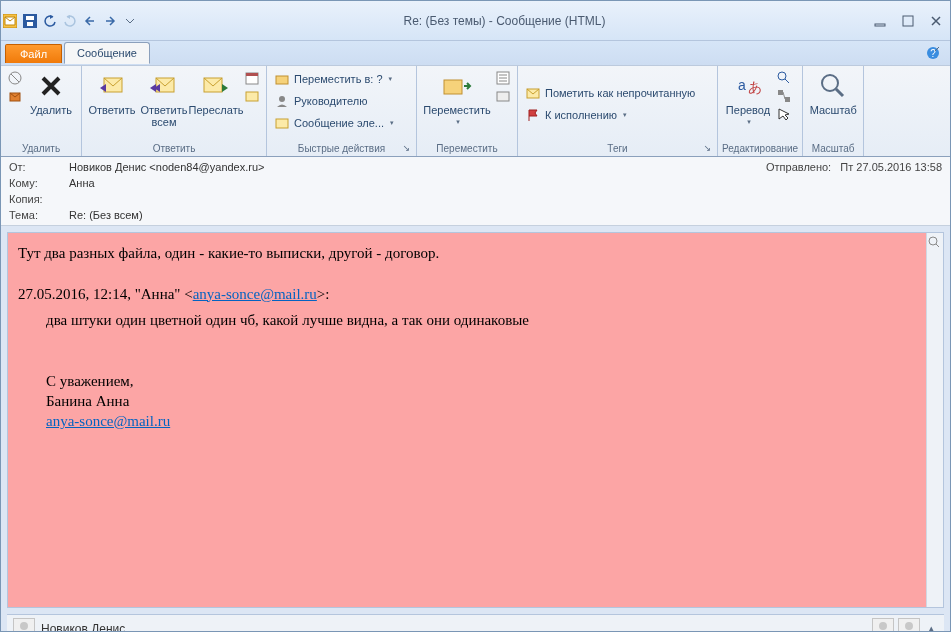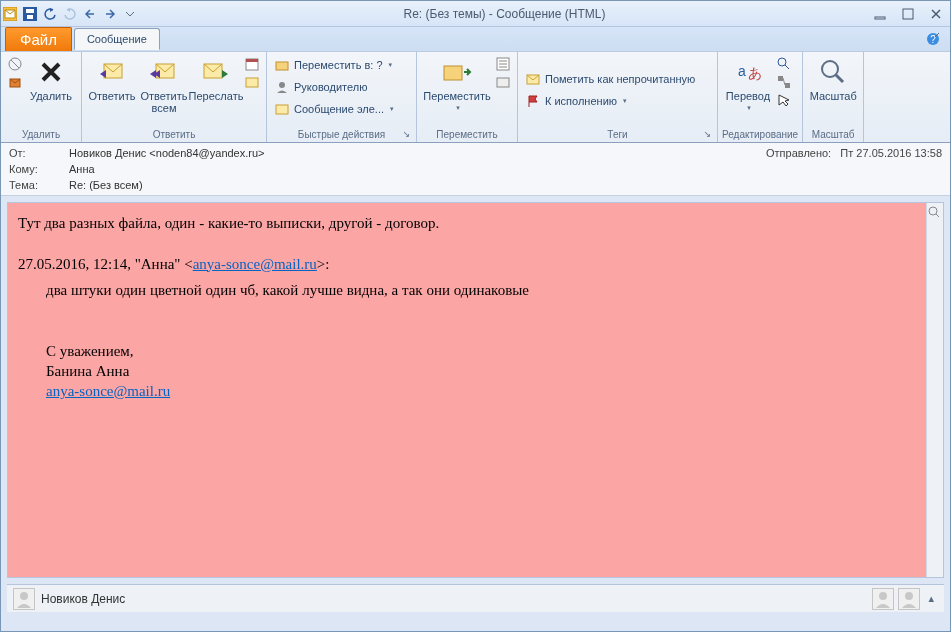--- a/index.html
+++ b/index.html
@@ -8,21 +8,21 @@
       font-size: 11px;
       background: #dce6f4;
       width: 951px;
       height: 632px;
       overflow: hidden;
       border: 1px solid #7a96b5;
     }
     
     
     .title-bar {
-      height: 26px;
+      height: 40px;
       background: linear-gradient(#e9f1fb, #d6e5f7);
       display: flex;
       align-items: center;
       padding: 0 0;
       border-bottom: 1px solid #b4c5dd;
     }
     .qat { display: flex; align-items: center; gap: 2px; }
     .qat-icon {
       width: 18px; height: 18px;
       display: flex; align-items: center; justify-content: center;
@@ -47,21 +47,21 @@
       height: 24px;
       display: flex;
       align-items: center;
       padding: 0 4px;
       background: linear-gradient(#d6e5f7, #cdddf2);
     }
     .file-tab {
       background: linear-gradient(#ff9a2e, #f07a0a);
       color: white;
       padding: 3px 14px;
-      font-size: 15px;
+      font-size: 11px;
       border-radius: 2px 2px 0 0;
       cursor: pointer;
       border: 1px solid #c55f00;
       border-bottom: none;
     }
     .tab {
       padding: 4px 12px;
       cursor: pointer;
       color: #2b4a6f;
       margin-left: 2px;
@@ -551,20 +551,24 @@
     <span class="field-label">От:</span>
     <span class="field-value">Новиков Денис &lt;noden84@yandex.ru&gt;</span>
     <span class="sent-block">
       <span>Отправлено:</span>&nbsp;&nbsp;
       <span>Пт 27.05.2016 13:58</span>
     </span>
   </div>
   <div class="field-row">
     <span class="field-label">Кому:</span>
     <span class="field-value">Анна</span>
+  </div>
+  <div class="field-row">
+    <span class="field-label">Копия:</span>
+    <span class="field-value"></span>
   </div>
   <div class="field-row">
     <span class="field-label">Тема:</span>
     <span class="field-value">Re: (Без всем)</span>
   </div>
 </div>
 
 <div class="body-container">
   <div class="body-scroll-track">
     <span class="zoom-icon">

